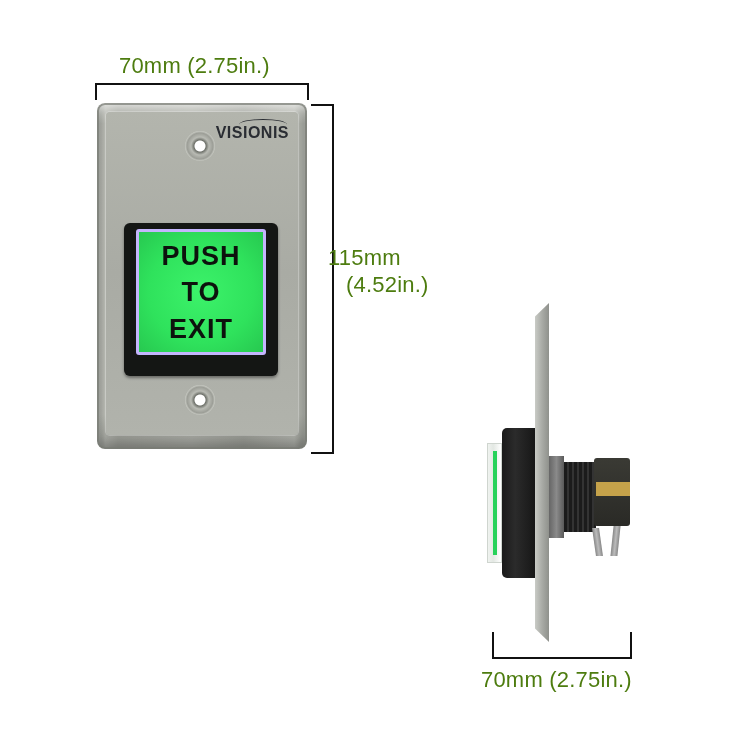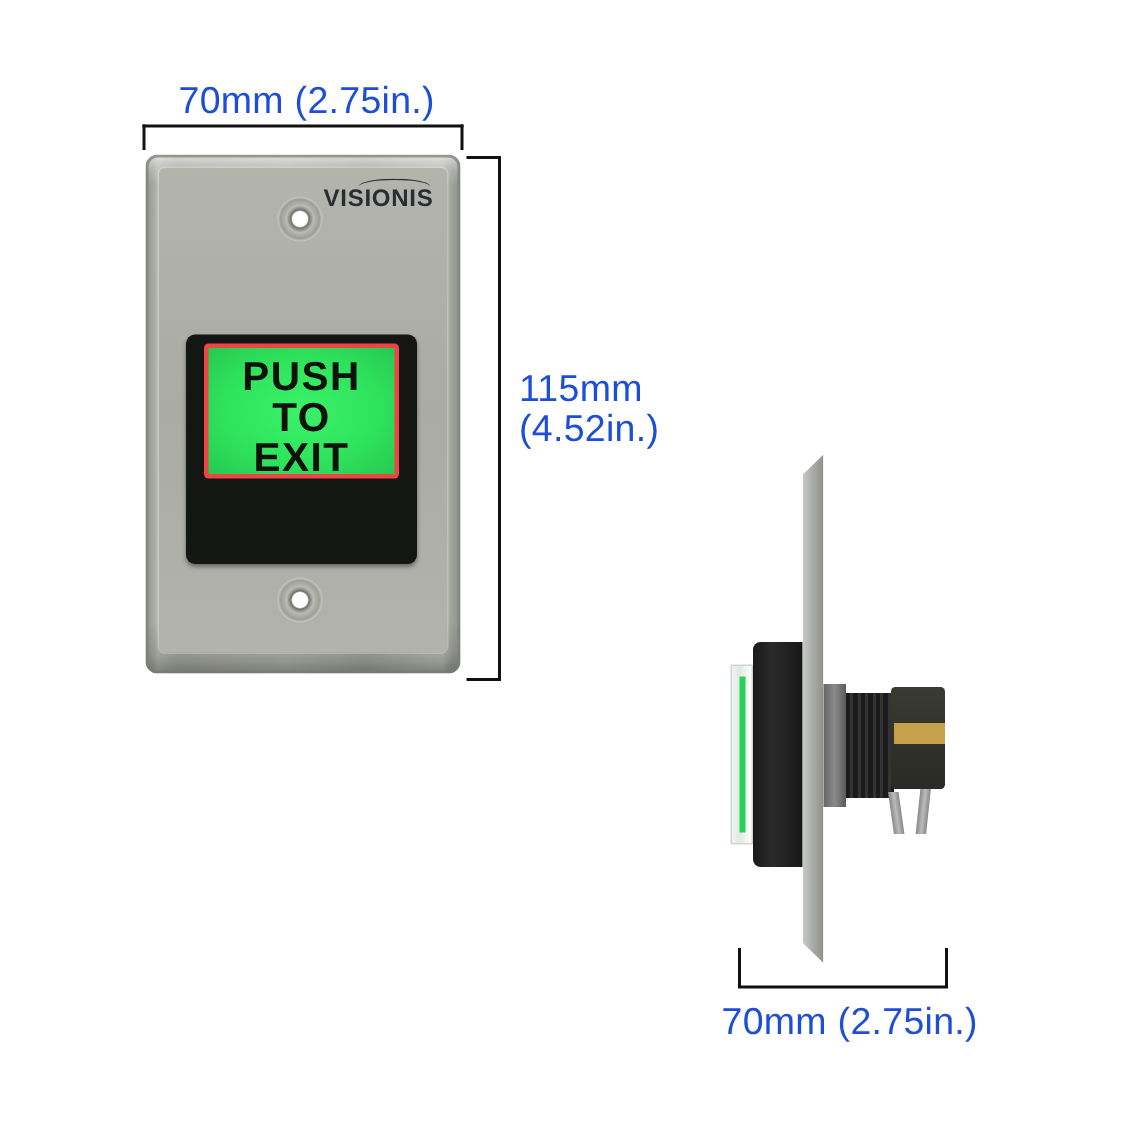--- a/index.html
+++ b/index.html
@@ -1,21 +1,21 @@
 <!DOCTYPE html>
 <html><head>
 <meta charset="utf-8">
 <style>
   html, body { margin: 0; padding: 0; }
   body {
     width: 750px; height: 750px; background: #ffffff; position: relative; overflow: hidden;
     font-family: "Liberation Sans", sans-serif;
   }
   .abs { position: absolute; }
-  .dim-text { font-size: 25px; color: #1d4ed8; white-space: nowrap; letter-spacing: 0.2px; }
+  .dim-text { font-size: 22px; color: #4d7c0f; white-space: nowrap; letter-spacing: 0.2px; }
   .line-h { height: 2px; background: #111; }
   .line-v { width: 2px; background: #111; }
 
   
   .plate {
     left: 97px; top: 103px; width: 210px; height: 346px;
     border-radius: 8px;
     background:
       linear-gradient(180deg, rgba(255,255,255,0.35) 0%, rgba(255,255,255,0) 6%, rgba(0,0,0,0) 90%, rgba(0,0,0,0.18) 100%),
       linear-gradient(90deg, #8f928b 0%, #b7b9b2 4%, #a7a9a2 10%, #b3b5ae 45%, #a5a7a0 70%, #b9bbb4 94%, #8d9089 100%);
@@ -38,22 +38,22 @@
   .logo-arc {
     position: absolute; right: 20px; top: 16px; width: 48px; height: 10px;
     border-top: 1.5px solid #2a2d33; border-radius: 50% 50% 0 0;
   }
   .bezel {
     position: absolute; left: 27px; top: 120px; width: 154px; height: 153px;
     background: #141614; border-radius: 6px;
     box-shadow: 0 2px 3px rgba(0,0,0,0.4);
   }
   .lens {
-    position: absolute; left: 12px; top: 6px; width: 130px; height: 90px;
-    background: #ef4444; border-radius: 3px; padding: 3px; box-sizing: border-box;
+    position: absolute; left: 12px; top: 6px; width: 130px; height: 126px;
+    background: #c4b5fd; border-radius: 3px; padding: 3px; box-sizing: border-box;
   }
   .lens-face {
     width: 100%; height: 100%;
     background: radial-gradient(ellipse at 50% 50%, #3cf26a 0%, #2fe25c 60%, #27c850 100%);
     display: flex; flex-direction: column; align-items: center; justify-content: space-around;
     padding: 6px 0 4px; box-sizing: border-box;
   }
   .lens-word { font-size: 27px; font-weight: bold; color: #0d120d; letter-spacing: 1px; line-height: 1; }
 
   
@@ -92,21 +92,21 @@
 <body>
 
 <div class="abs dim-text" style="left:119px; top:53px;">70mm (2.75in.)</div>
 <div class="abs line-h" style="left:95px; top:83px; width:214px;"></div>
 <div class="abs line-v" style="left:95px; top:83px; height:17px;"></div>
 <div class="abs line-v" style="left:307px; top:83px; height:17px;"></div>
 
 <div class="abs line-h" style="left:311px; top:104px; width:23px;"></div>
 <div class="abs line-v" style="left:332px; top:104px; height:350px;"></div>
 <div class="abs line-h" style="left:311px; top:452px; width:23px;"></div>
-<div class="abs dim-text" style="left:346px; top:245px;">115mm</div>
+<div class="abs dim-text" style="left:328px; top:245px;">115mm</div>
 <div class="abs dim-text" style="left:346px; top:272px;">(4.52in.)</div>
 
 <div class="abs plate">
   <div class="plate-inner"></div>
   <div class="screw" style="left:88px; top:28px;"></div>
   <div class="logo-arc"></div>
   <div class="logo">VISIONIS</div>
   <div class="bezel">
     <div class="lens">
       <div class="lens-face">

